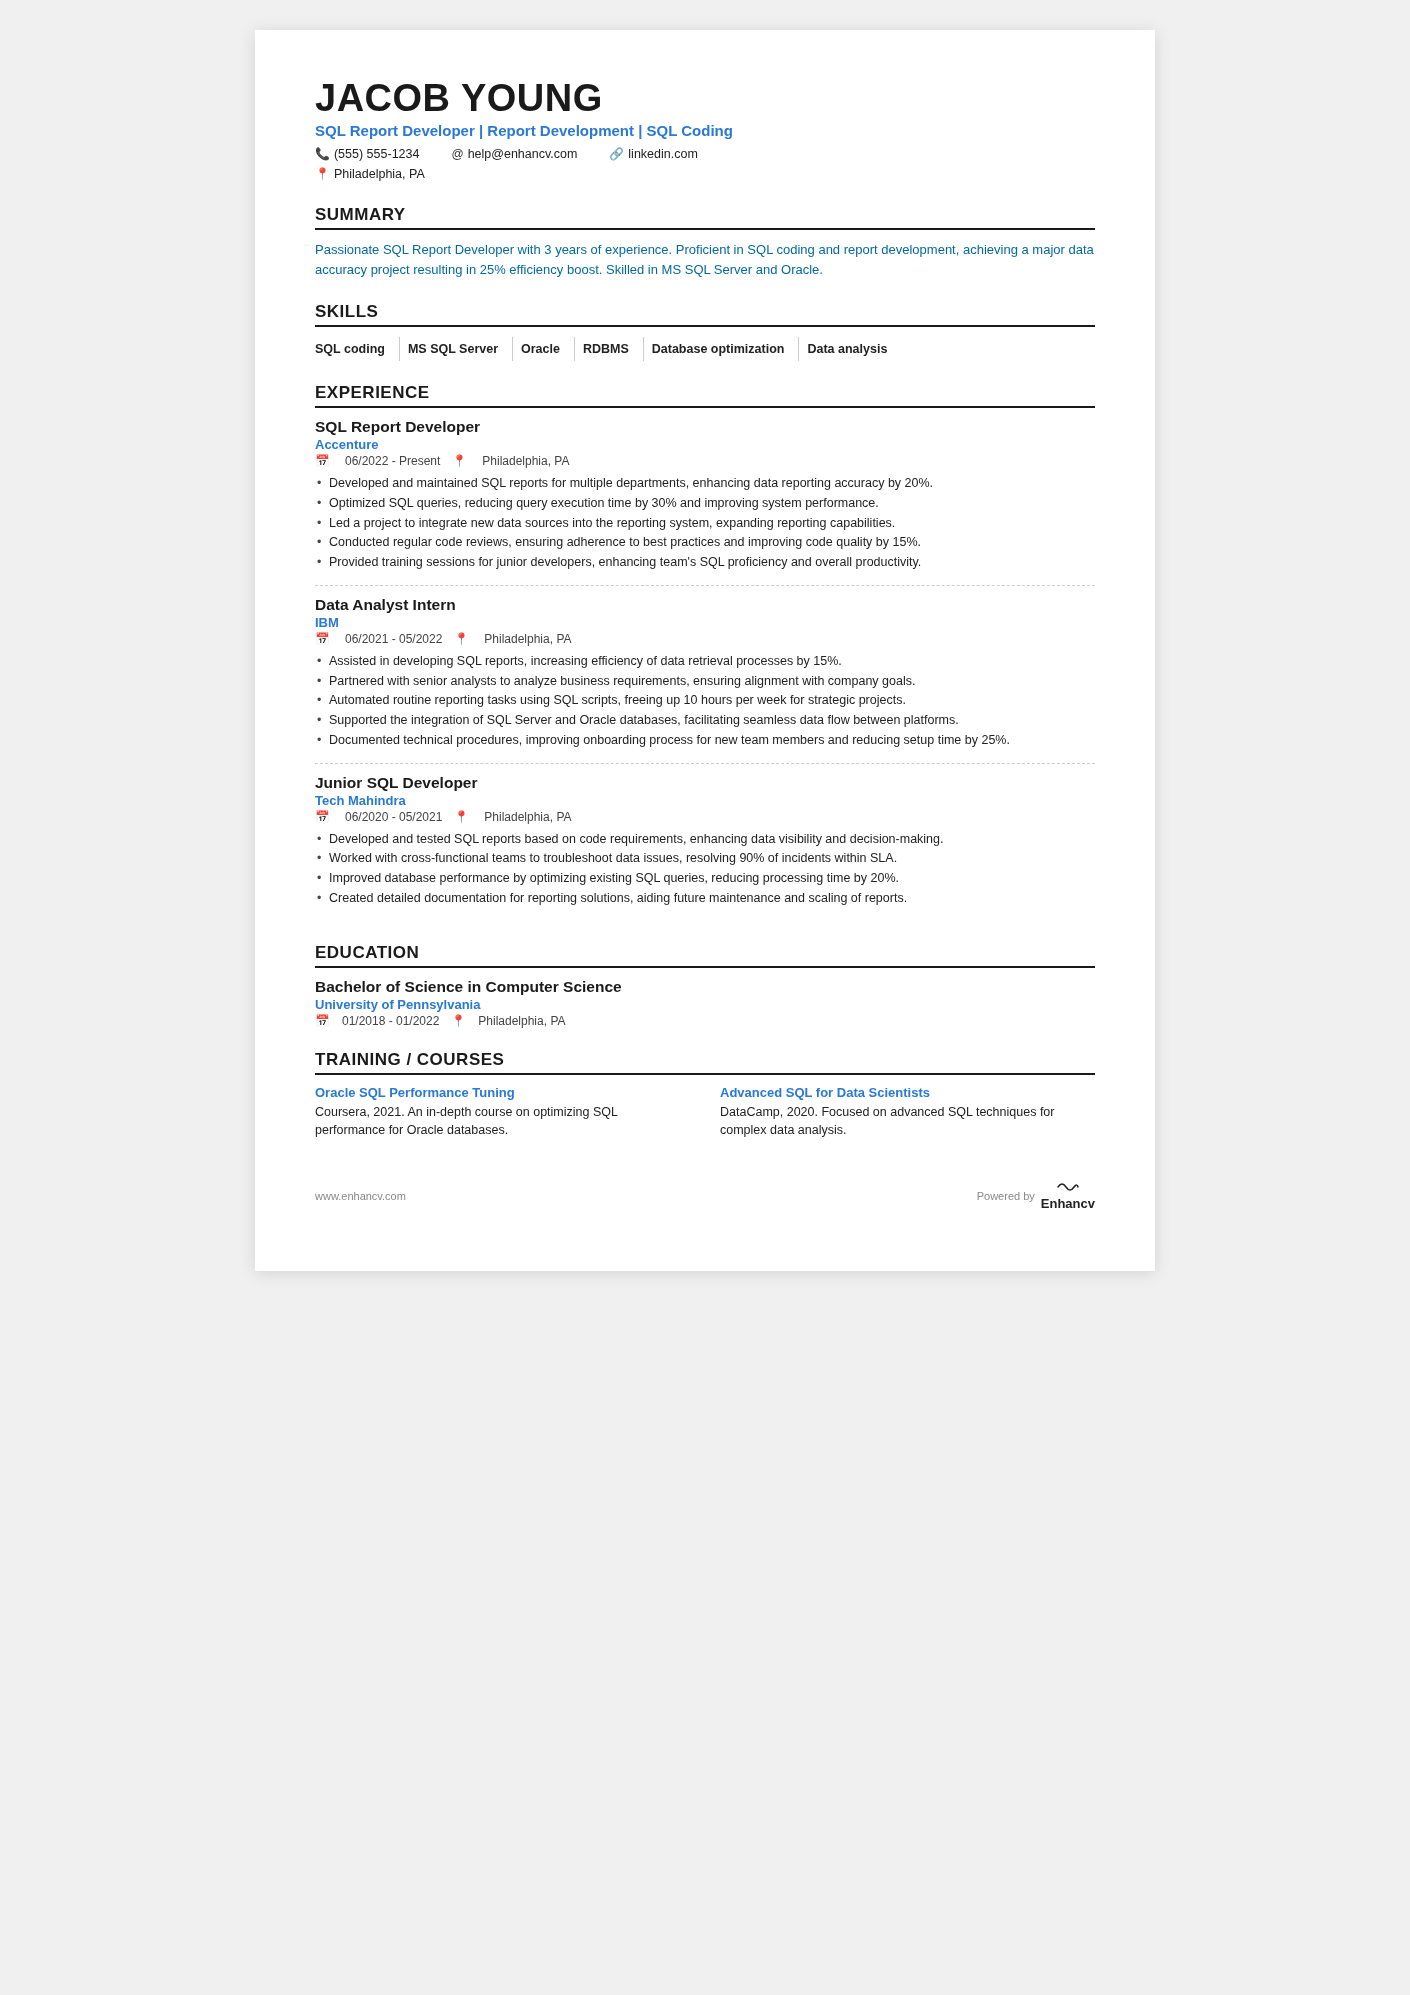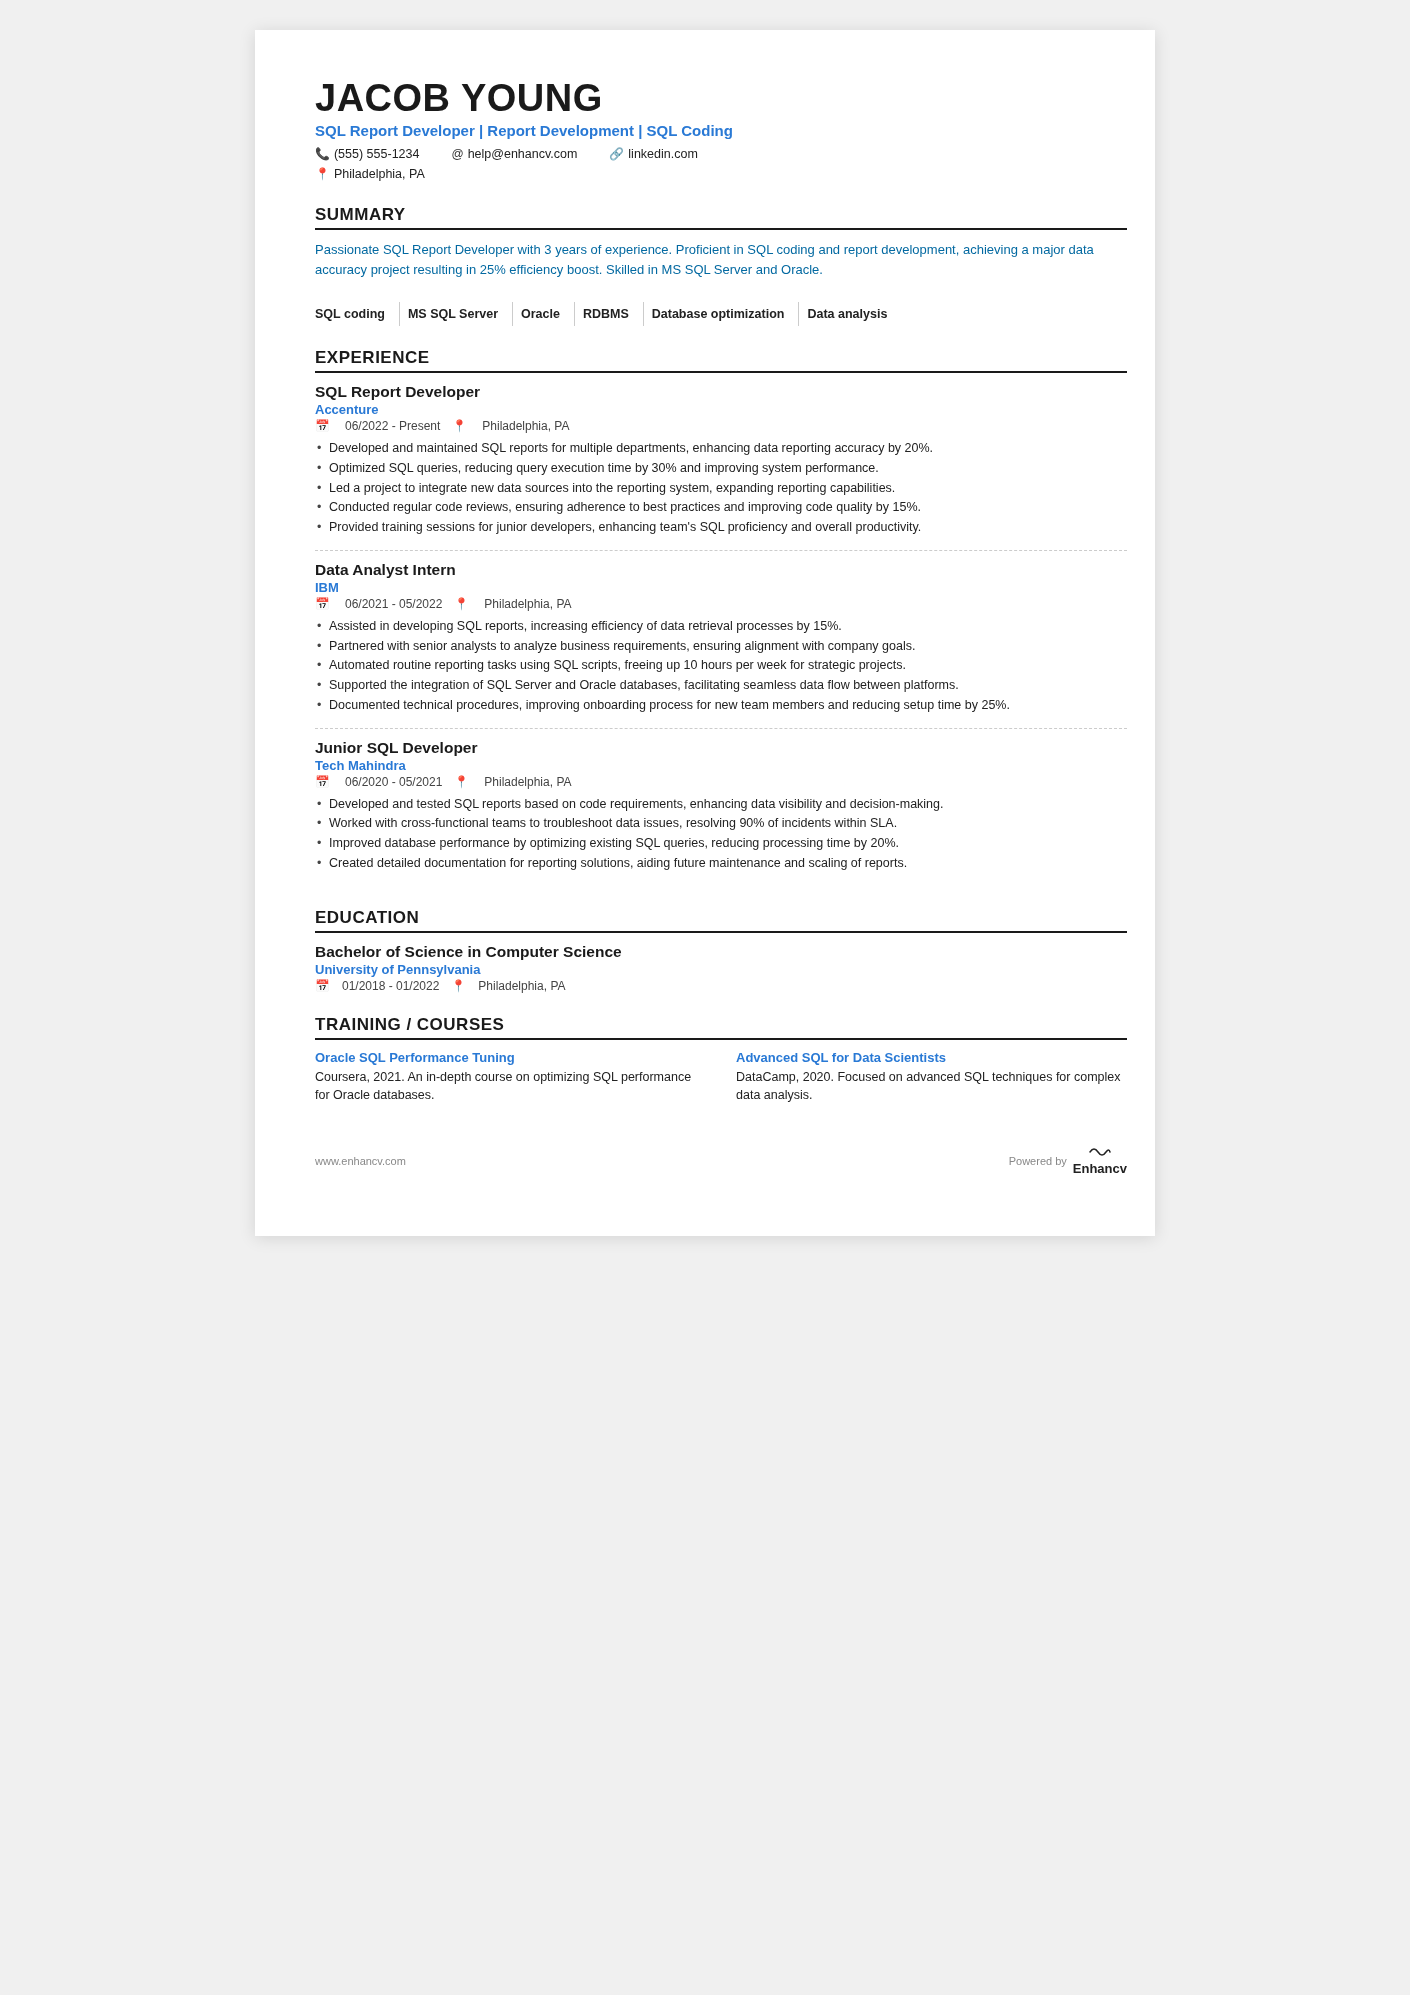--- a/index.html
+++ b/index.html
@@ -6,21 +6,21 @@
     body {
       font-family: Arial, sans-serif;
       background: #f0f0f0;
       display: flex;
       justify-content: center;
       padding: 30px 0;
     }
     .resume-page {
       background: #fff;
       width: 900px;
-      padding: 48px 28px 60px 60px;
+      padding: 48px 60px 60px 60px;
       box-shadow: 0 2px 16px rgba(0,0,0,0.12);
       position: relative;
     }
     
     .header-name {
       font-size: 38px;
       font-weight: 900;
       color: #1a1a1a;
       letter-spacing: 0.5px;
       line-height: 1.1;
@@ -229,20 +229,21 @@
       </div>
     </div>
   </div>
 
   <div class="section">
     <div class="section-title">SUMMARY</div>
     <p class="summary-text">Passionate SQL Report Developer with 3 years of experience. Proficient in SQL coding and report development, achieving a major data accuracy project resulting in 25% efficiency boost. Skilled in MS SQL Server and Oracle.</p>
   </div>
 
   <div class="section">
+    <div class="section-title">SKILLS</div>
     <div class="skills-row">
 
     <div class="skill-item">SQL coding</div>
         <div class="skill-item">MS SQL Server</div>
         <div class="skill-item">Oracle</div>
         <div class="skill-item">RDBMS</div>
         <div class="skill-item">Database optimization</div>
         <div class="skill-item">Data analysis</div>
       </div>
   </div>

